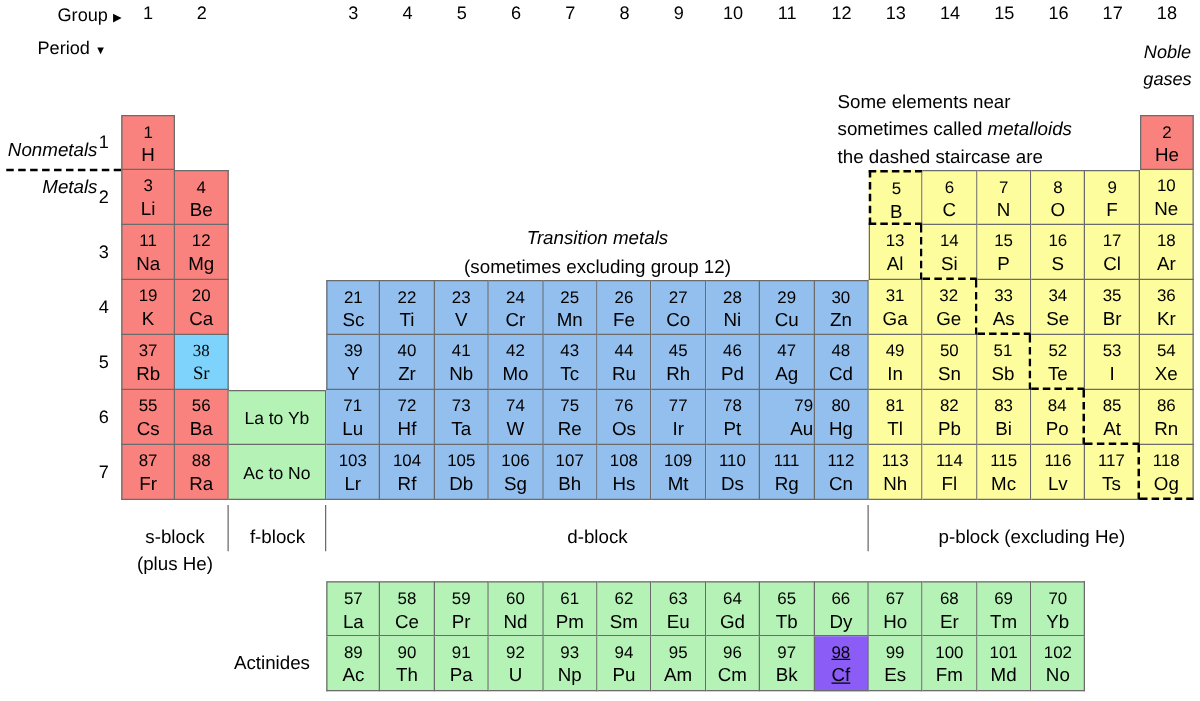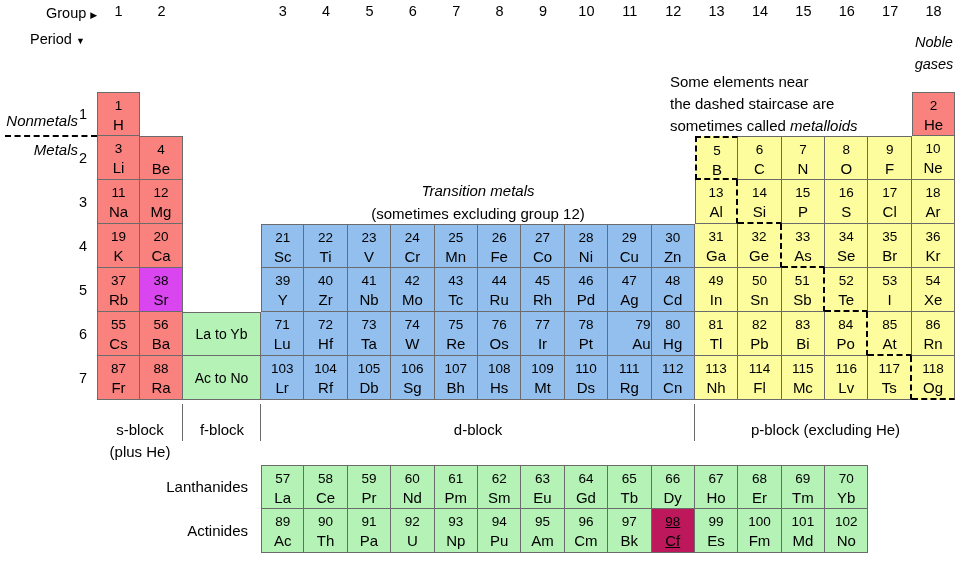--- a/index.html
+++ b/index.html
@@ -82,22 +82,22 @@
   <div style="position:absolute;left:5px;top:135px;width:92px;border-top:2px dashed #000;"></div>
   <div class="ann italic" style="left:0;top:141px;width:78px;text-align:right;">Metals</div>
 
   <div class="ann italic" style="left:903px;top:31px;width:62px;text-align:center;line-height:22px;font-size:14.5px;">
     <div>Noble</div>
     <div>gases</div>
   </div>
 
   <div class="ann" style="left:670px;top:71px;line-height:22px;">
     <div>Some elements near</div>
+    <div><span>sometimes called </span><span class="italic">metalloids</span></div>
     <div>the dashed staircase are</div>
-    <div><span>sometimes called </span><span class="italic">metalloids</span></div>
   </div>
 
   <div class="ann" style="left:261px;top:179px;width:434px;text-align:center;line-height:23px;">
     <div class="italic">Transition metals</div>
     <div>(sometimes excluding group 12)</div>
   </div>
 
   <div class="ptable pt-cols">
       <div class="cell" style="grid-area: 1 / 1; background: rgb(249, 130, 126); border-width: 1px; border-style: solid; border-color: rgb(107, 107, 107);">
         <div class="z">1</div>
@@ -240,21 +240,21 @@
         <div class="sym">Br</div>
       </div>
       <div class="cell" style="grid-area: 4 / 19; background: rgb(253, 253, 157); border-right: 1px solid rgb(107, 107, 107); border-bottom: 1px solid rgb(107, 107, 107);">
         <div class="z">36</div>
         <div class="sym">Kr</div>
       </div>
       <div class="cell" style="grid-area: 5 / 1; background: rgb(249, 130, 126); border-right: 1px solid rgb(107, 107, 107); border-bottom: 1px solid rgb(107, 107, 107); border-left: 1px solid rgb(107, 107, 107);">
         <div class="z">37</div>
         <div class="sym">Rb</div>
       </div>
-      <div class="cell" style="grid-area: 5 / 2; background: #d946ef; border-right: 1px solid rgb(107, 107, 107); border-bottom: 1px solid rgb(107, 107, 107);">
+      <div class="cell" style="grid-area: 5 / 2; background: #7dd3fc; border-right: 1px solid rgb(107, 107, 107); border-bottom: 1px solid rgb(107, 107, 107); font-family: Liberation Serif, serif;">
         <div class="z">38</div>
         <div class="sym">Sr</div>
       </div>
       <div class="cell" style="grid-area: 5 / 4; background: rgb(146, 191, 238); border-right: 1px solid rgb(107, 107, 107); border-bottom: 1px solid rgb(107, 107, 107); border-left: 1px solid rgb(107, 107, 107);">
         <div class="z">39</div>
         <div class="sym">Y</div>
       </div>
       <div class="cell" style="grid-area: 5 / 5; background: rgb(146, 191, 238); border-right: 1px solid rgb(107, 107, 107); border-bottom: 1px solid rgb(107, 107, 107);">
         <div class="z">40</div>
         <div class="sym">Zr</div>
@@ -467,21 +467,20 @@
   <div class="bdiv" style="left:260px;"></div>
   <div class="bdiv" style="left:694px;"></div>
   <div class="block-label" style="left:97px;width:86px;">
     <div>s-block</div>
     <div>(plus He)</div>
   </div>
   <div class="block-label" style="left:183px;width:78px;">f-block</div>
   <div class="block-label" style="left:261px;width:434px;">d-block</div>
   <div class="block-label" style="left:695px;width:261px;">p-block (excluding He)</div>
 
-  <div class="series-label" style="top:465px;">Lanthanides</div>
   <div class="series-label" style="top:509px;">Actinides</div>
   <div class="f-series">
       <div class="cell" style="grid-area: 1 / 1; background: rgb(180, 242, 182); border-width: 1px; border-style: solid; border-color: rgb(107, 107, 107);">
         <div class="z">57</div>
         <div class="sym">La</div>
       </div>
       <div class="cell" style="grid-area: 1 / 2; background: rgb(180, 242, 182); border-right: 1px solid rgb(107, 107, 107); border-bottom: 1px solid rgb(107, 107, 107); border-top: 1px solid rgb(107, 107, 107);">
         <div class="z">58</div>
         <div class="sym">Ce</div>
       </div>
@@ -562,21 +561,21 @@
         <div class="sym">Am</div>
       </div>
       <div class="cell" style="grid-area: 2 / 8; background: rgb(180, 242, 182); border-right: 1px solid rgb(107, 107, 107); border-bottom: 1px solid rgb(107, 107, 107);">
         <div class="z">96</div>
         <div class="sym">Cm</div>
       </div>
       <div class="cell" style="grid-area: 2 / 9; background: rgb(180, 242, 182); border-right: 1px solid rgb(107, 107, 107); border-bottom: 1px solid rgb(107, 107, 107);">
         <div class="z">97</div>
         <div class="sym">Bk</div>
       </div>
-      <div class="cell" style="grid-area: 2 / 10; background: #be185d; border-right: 1px solid rgb(107, 107, 107); border-bottom: 1px solid rgb(107, 107, 107); text-decoration: underline;">
+      <div class="cell" style="grid-area: 2 / 10; background: #8b5cf6; border-right: 1px solid rgb(107, 107, 107); border-bottom: 1px solid rgb(107, 107, 107); text-decoration: underline;">
         <div class="z">98</div>
         <div class="sym">Cf</div>
       </div>
       <div class="cell" style="grid-area: 2 / 11; background: rgb(180, 242, 182); border-right: 1px solid rgb(107, 107, 107); border-bottom: 1px solid rgb(107, 107, 107);">
         <div class="z">99</div>
         <div class="sym">Es</div>
       </div>
       <div class="cell" style="grid-area: 2 / 12; background: rgb(180, 242, 182); border-right: 1px solid rgb(107, 107, 107); border-bottom: 1px solid rgb(107, 107, 107);">
         <div class="z">100</div>
         <div class="sym">Fm</div>

